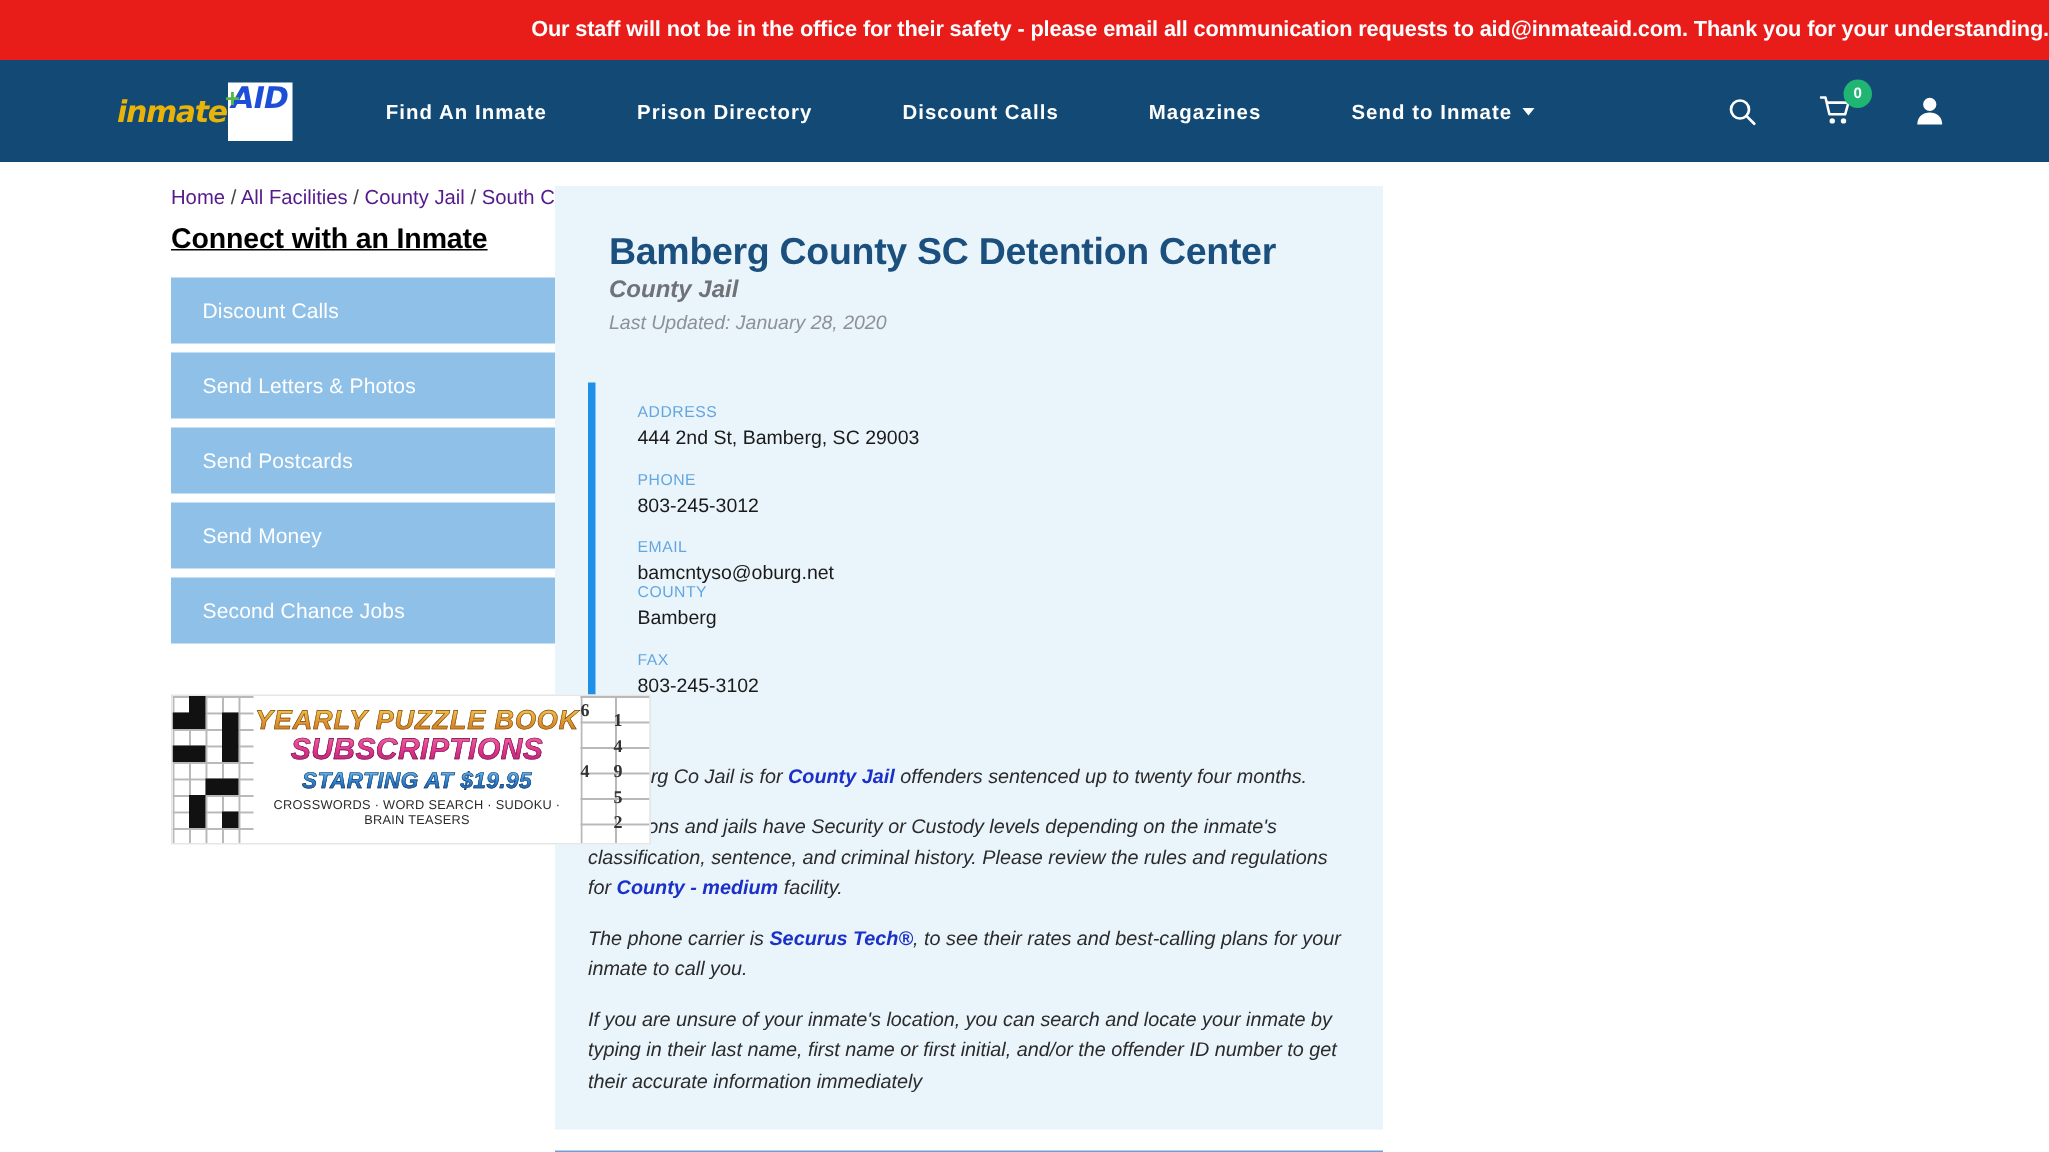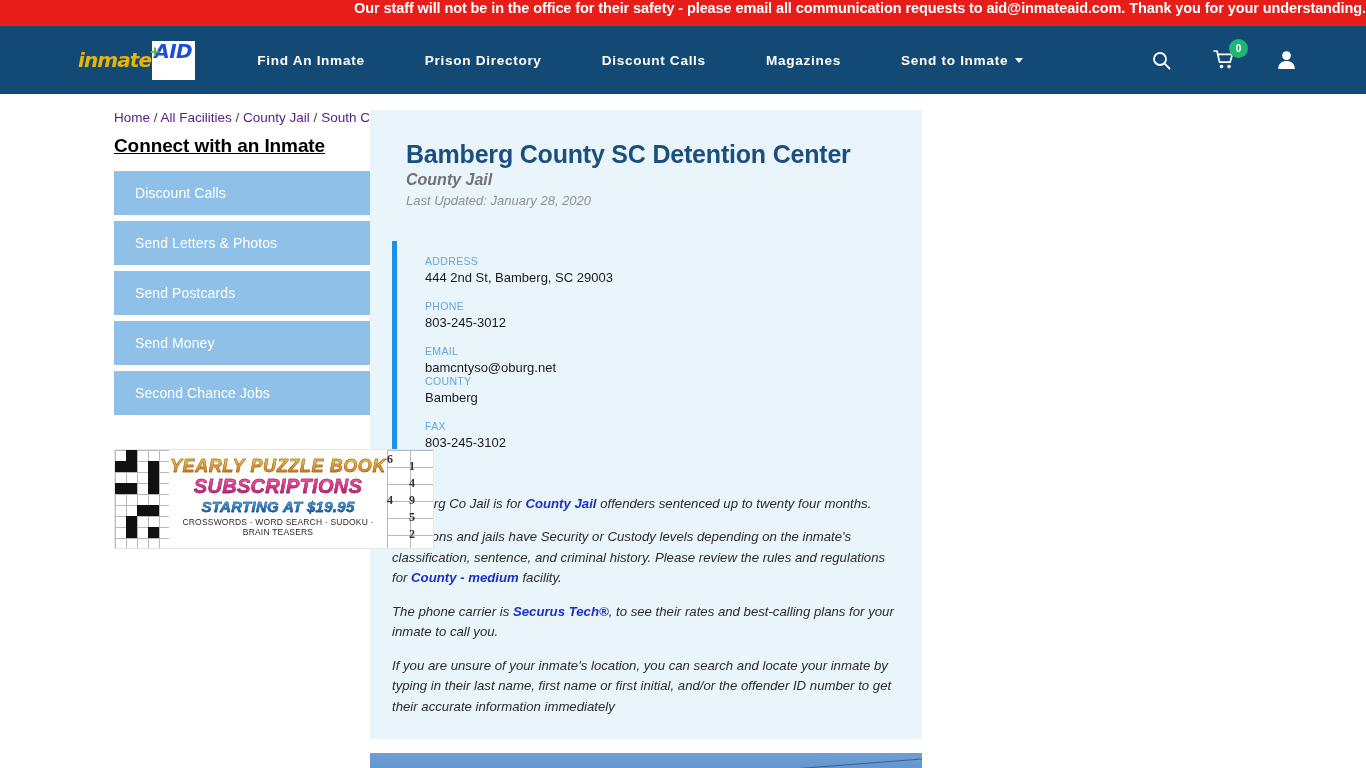--- a/index.html
+++ b/index.html
@@ -7,25 +7,25 @@
   html, body {
     margin: 0; padding: 0;
     width: 1366px; height: 768px;
     overflow: hidden;
     background: #ffffff;
     font-family: "Liberation Sans", sans-serif;
   }
 
   
   .alert-banner {
-    height: 26px;
+    height: 40px;
     background: #e81c19;
     color: #ffffff;
     display: flex;
-    align-items: flex-start;
+    align-items: center;
     justify-content: flex-end;
     overflow: hidden;
     white-space: nowrap;
   }
   .alert-banner-text {
     font-size: 14.5px;
     font-weight: bold;
     letter-spacing: -0.1px;
     padding-left: 280px;
     transform: translateX(0px);

